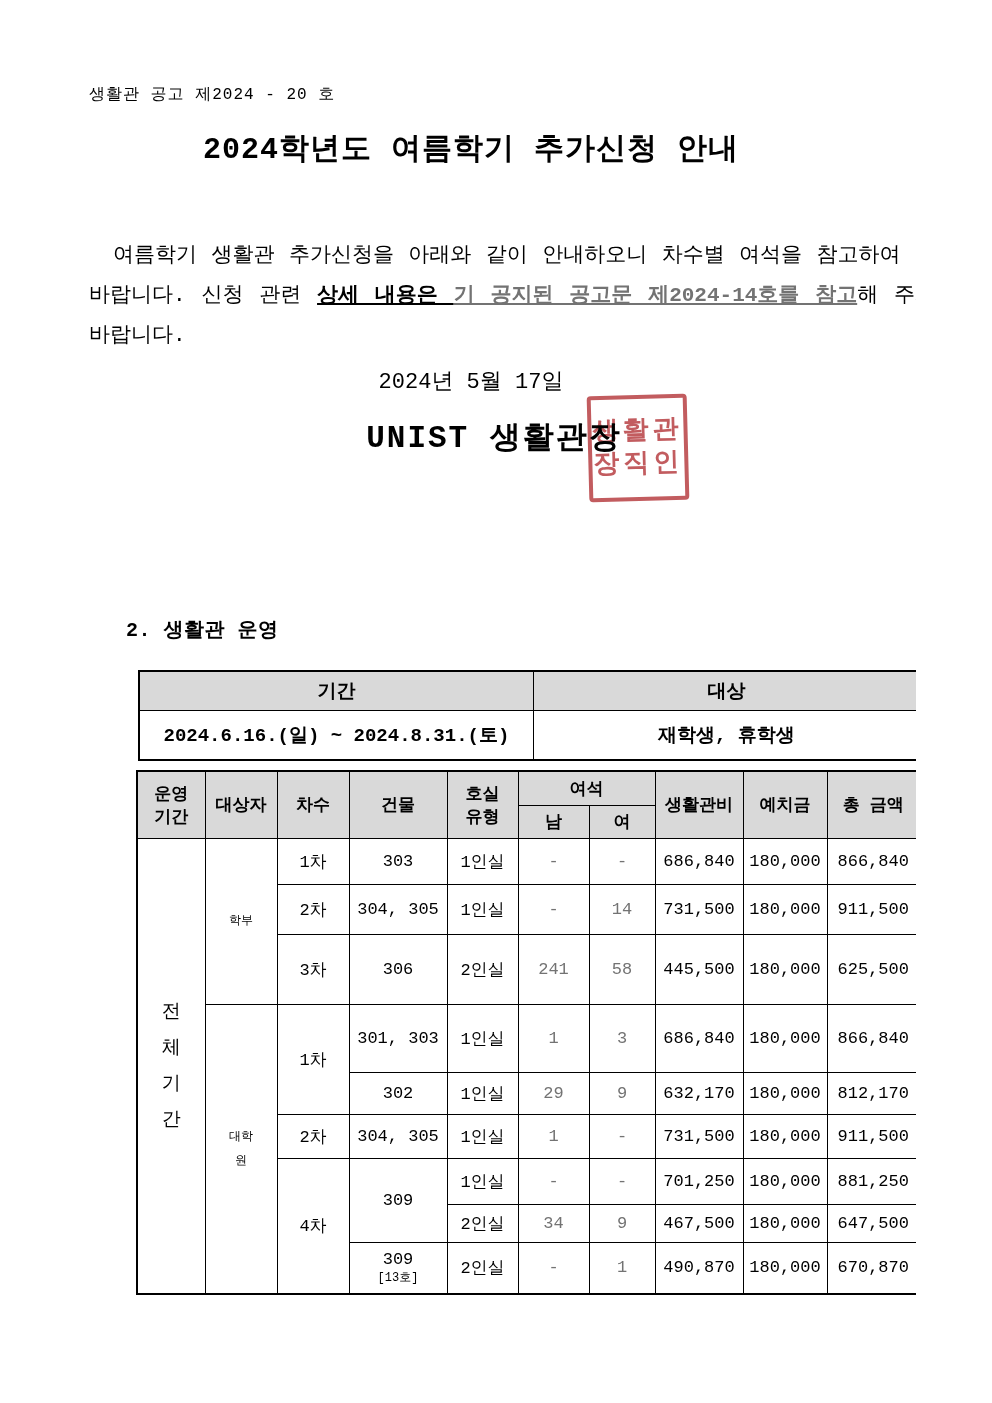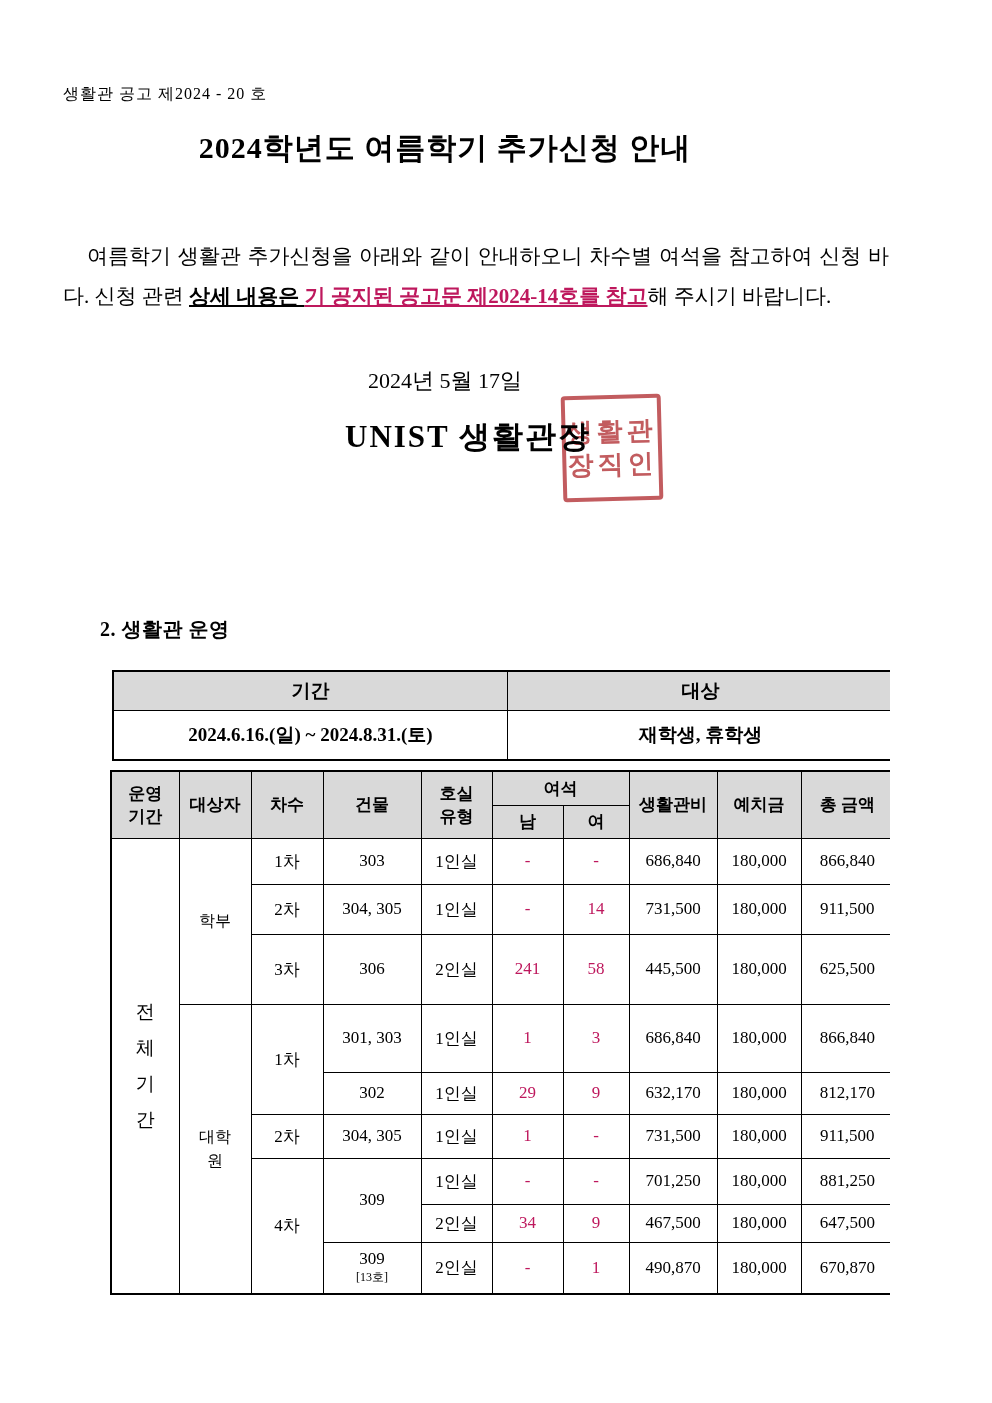--- a/index.html
+++ b/index.html
@@ -1,27 +1,28 @@
 <!DOCTYPE html>
 <html><head>
 <meta charset="utf-8">
 <style>
   html,body { margin:0; padding:0; background:#fff; }
   .page {
     position:relative; width:890px; height:1403px; background:#ffffff;
-    font-family:Liberation Serif, serif; color:#000;
+    font-family:Liberation Mono, monospace; color:#000;
     overflow:hidden;
+    margin-left:26px;
   }
   .doc-no { position:absolute; top:84px; left:63px; font-size:16px; letter-spacing:1px; }
   .title  { position:absolute; top:128px; left:0; width:100%; text-align:center;
             font-size:30px; font-weight:bold; letter-spacing:1px; }
   .intro  { position:absolute; top:236px; left:63px; width:868px;
             font-size:21px; line-height:40px; text-align:justify; text-indent:24px; margin:0; }
   .bu     { font-weight:bold; text-decoration:underline; }
-  .red    { color:#be185d; }
+  .red    { color:#737373; }
   .date   { position:absolute; top:366px; left:0; width:100%; text-align:center; font-size:22px; }
   .sig    { position:absolute; top:416px; left:0; width:100%; text-align:center;
             font-size:31px; font-weight:bold; letter-spacing:2px; padding-left:46px;
             box-sizing:border-box; z-index:2; }
   .stamp  { position:absolute; top:395px; left:562px; width:92px; height:98px;
             border:4px solid #b5393d; border-radius:4px; color:#b5393d;
             display:flex; flex-direction:column; align-items:center; justify-content:center;
             font-size:26px; font-weight:bold; line-height:33px; letter-spacing:4px;
             opacity:.82; transform:rotate(-1.5deg); z-index:1; background:transparent; }
   .sec-head { position:absolute; font-size:20px; font-weight:bold; letter-spacing:.5px; }
@@ -35,21 +36,21 @@
   .t1     { position:absolute; top:670px; left:112px; width:783px; border:2px solid #000; }
   .t1 th  { background:#d9d9d9; height:38px; font-size:19px; font-weight:bold; }
   .t1 td  { height:48px; font-size:19px; font-weight:bold; }
   .t2     { position:absolute; top:770px; left:110px; width:783px; border:2px solid #000;
             font-size:17px; }
   .t2 th  { background:#d9d9d9; font-weight:600; font-size:17px; }
   .t2 .hr1 { height:34px; }
   .t2 .hr2 { height:33px; }
   .pre    { white-space:pre-line; }
   .vert   { font-size:19px; line-height:36px; }
-  .grp    { font-size:16px; line-height:24px; }
+  .grp    { font-size:12px; line-height:24px; }
   .small  { font-size:12px; }
   .r0{height:46px} .r1{height:50px} .r2{height:70px} .r3{height:68px} .r4{height:42px}
   .r5{height:44px} .r6{height:46px} .r7{height:38px} .r8{height:52px}
 </style>
 </head>
 <body>
 
 <div class="page">
 
   <div class="doc-no">생활관 공고 제2024 - 20 호</div>

